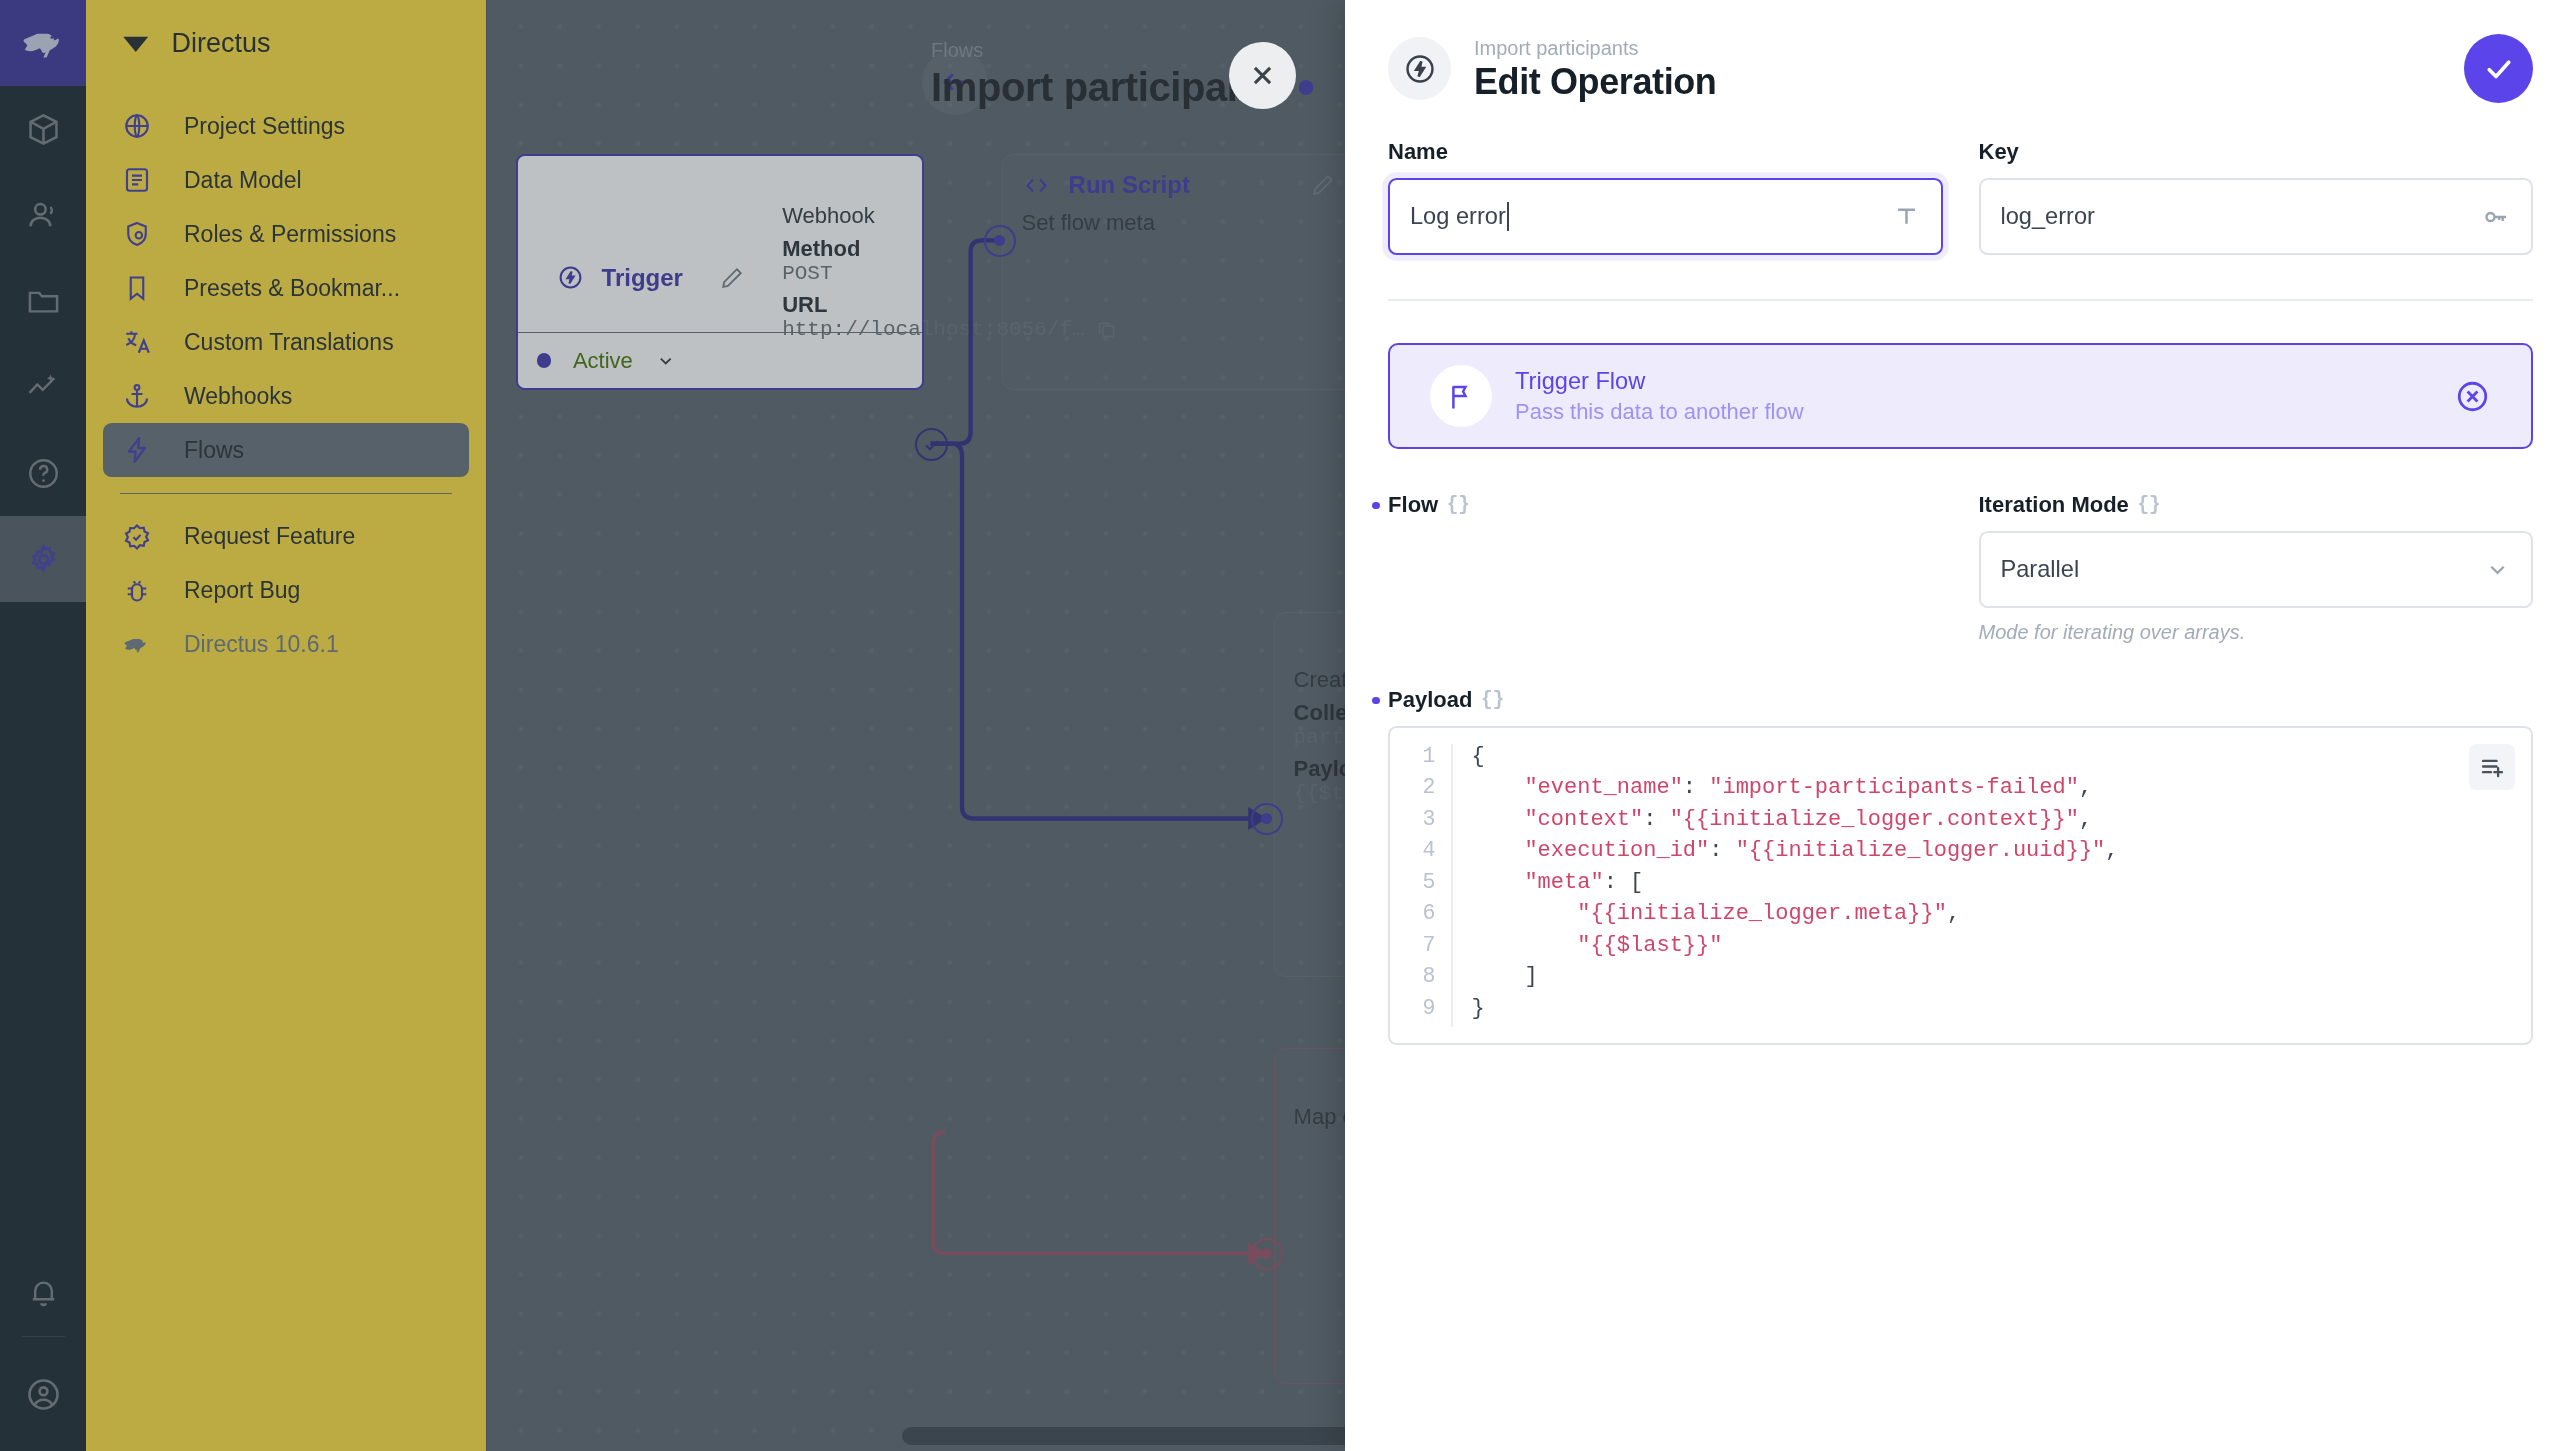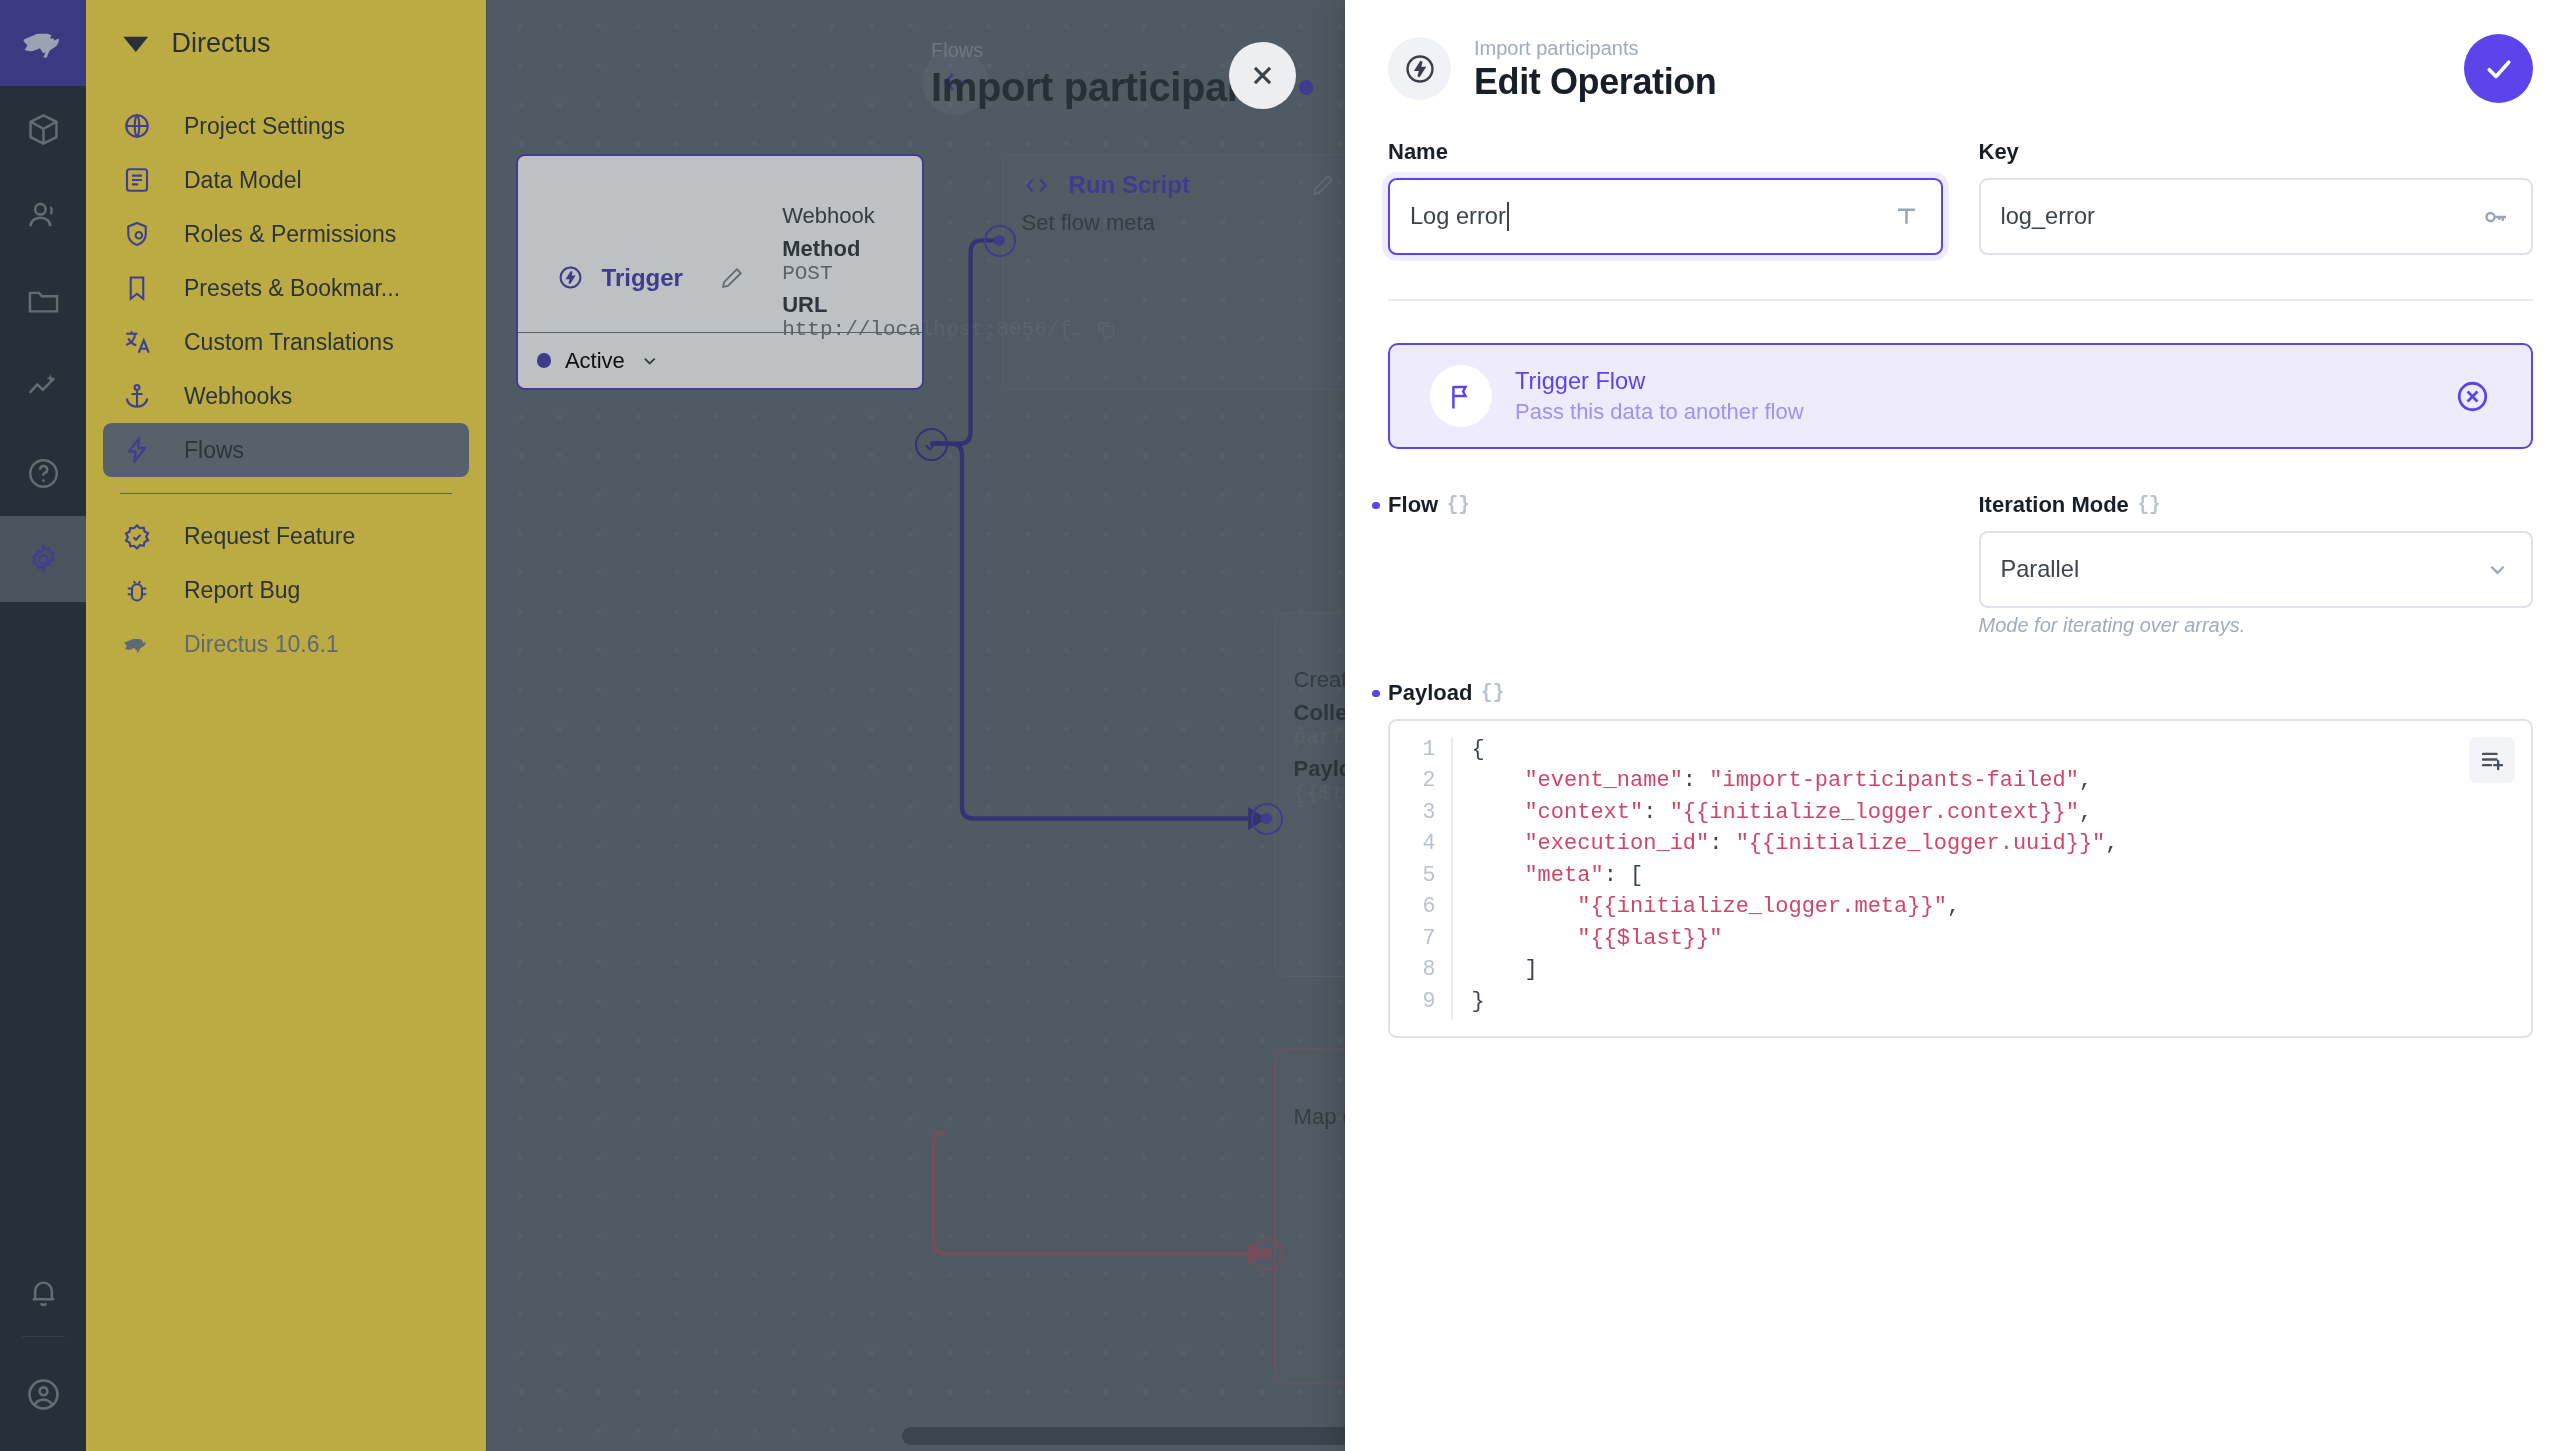--- a/index.html
+++ b/index.html
@@ -94,21 +94,21 @@
   .node-hd.errc { color: #9b5a6e; }
   .node-hd .spacer { flex: 1 1 auto; }
   .node-hd .tool { color: #7b848c; }
   .node-body { padding: 5.7px 18.6px; font-size: 22px; color: #333a40; }
   .node-body .lbl { font-weight: 700; margin-top: 7.2px; }
   .node-body .mono { font-family: "Liberation Mono", monospace; color: #6f787f; font-size: 21px; }
   .node-body .val { color: #3b4248; }
   .node-foot {
     position: absolute; left: 0; right: 0; bottom: 0; height: 56px;
     border-top: 1.4px solid #6c767f; display: flex; align-items: center;
-    gap: 14px; padding: 0 18.6px; font-size: 22px; color: #000000;
+    gap: 22px; padding: 0 18.6px; font-size: 22px; color: #4d7c0f;
   }
   .dot-active { width: 14.3px; height: 14.3px; border-radius: 50%; background: #4a41b0; }
 
   .port {
     position: absolute; width: 31.5px; height: 31.5px; border-radius: 50%;
     border: 2.9px solid #4a41b0; background: transparent;
     display: flex; align-items: center; justify-content: center;
   }
   .port i { width: 11.4px; height: 11.4px; border-radius: 50%; background: #4a41b0; display:block; }
   .port.errp { border-color: #9b5a6e; }
@@ -192,21 +192,21 @@
   .op-clear { color: #5b45ea; display: flex; align-items: center; }
 
   .sel-row { margin-top: 43px; }
   .sel {
     height: 77px; border: 2.1px solid #dfe2e8; border-radius: 8.6px;
     display: flex; align-items: center; padding: 0 20px; background: #fff;
     font-size: 23.6px; color: #3b4450;
   }
   .sel .txt { flex: 1 1 auto; }
   .sel .chev { color: #9aa5b4; }
-  .hint { font-size: 20px; color: #a2abb8; font-style: italic; margin-top: 6px; }
+  .hint { font-size: 20px; color: #a2abb8; font-style: italic; margin-top: 13px; }
 
   .payload-wrap { margin-top: 43px; }
   .code {
     position: relative;
     border: 2.1px solid #dfe2e8; border-radius: 8.6px; background: #fff;
     padding: 15.7px 0 15.7px 0; overflow: hidden;
   }
   .code table { border-collapse: collapse; width: 100%; }
   .code td.ln {
     width: 62px; text-align: right; padding-right: 15.7px;

